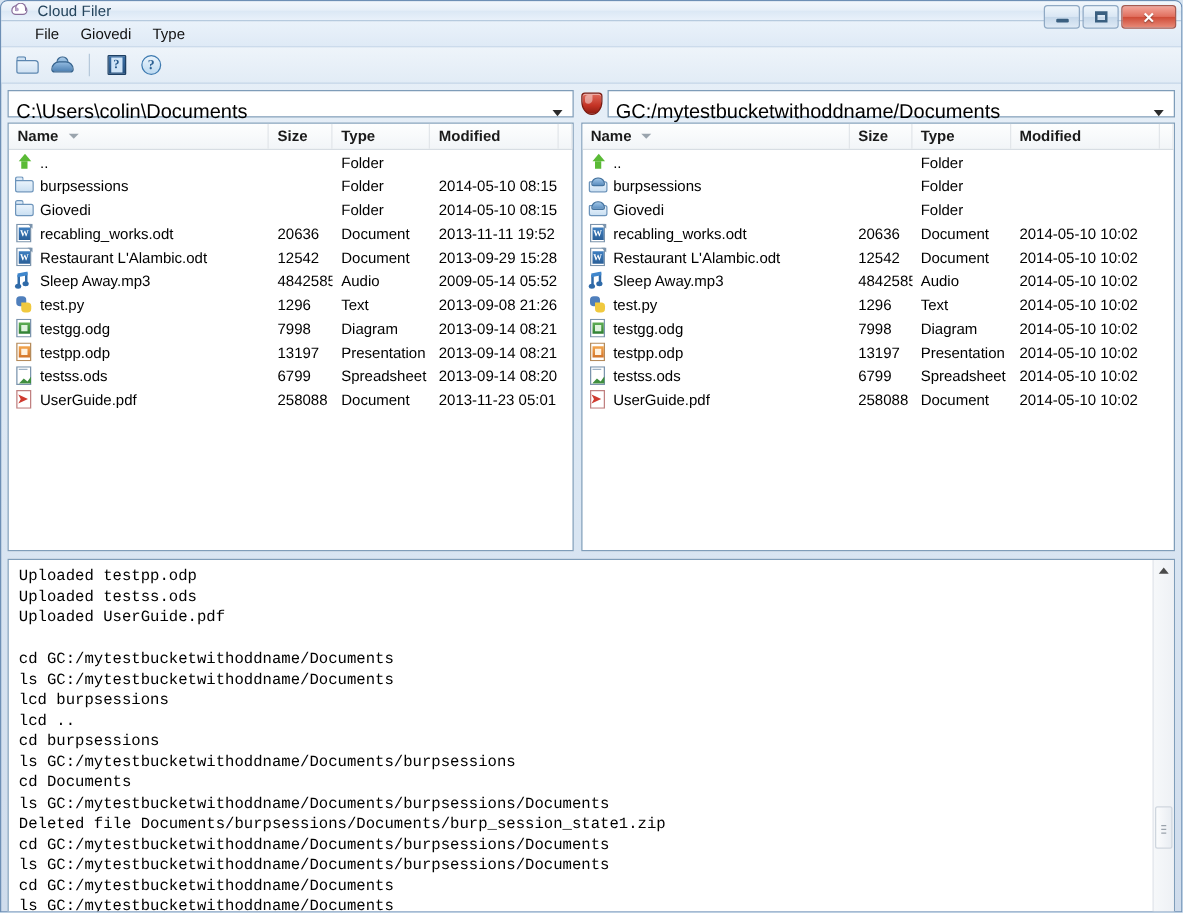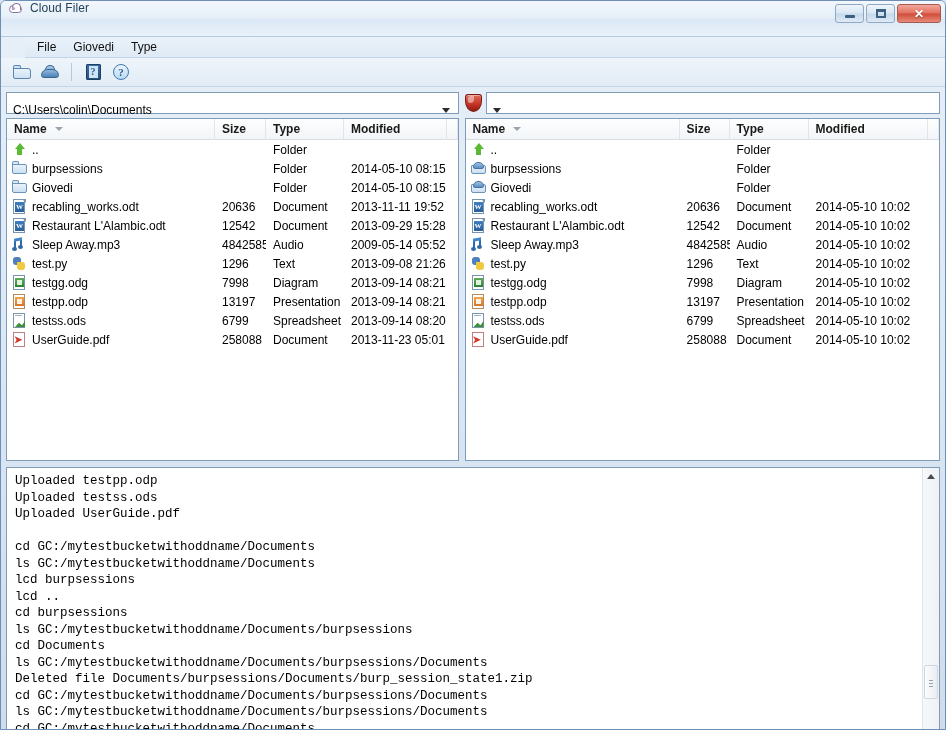--- a/index.html
+++ b/index.html
@@ -16,24 +16,24 @@
     width: 946px; height: 730px;
     background: linear-gradient(180deg,#e8f0f8 0%, #dce8f4 45%, #cfdcec 100%);
     border: 1px solid #6d8fb5;
     border-radius: 6px 6px 0 0;
     overflow: hidden;
   }
 
   
   .titlebar {
     position: relative;
-    height: 36px;
+    height: 16px;
     background: linear-gradient(180deg,#f2f7fc 0%,#e6eff8 48%,#dbe8f5 52%,#e9f1fa 100%);
     border-bottom: 1px solid #b6cade;
-    display: flex; align-items: flex-start;
+    display: flex; align-items: flex-end;
     padding-left: 7px;
   }
   .app-icon {
     width: 16px; height: 16px; margin-right: 6px;
     position: relative; flex: 0 0 auto;
   }
   .app-icon .cloud {
     position:absolute; left:1px; top:4px; width:13px; height:8px;
     background:#ffffff; border:1px solid #8a6f9c; border-radius:6px 6px 5px 5px;
   }
@@ -68,22 +68,21 @@
   .winbtn .min-g { width: 10px; height: 3px; background:#3a5f80; border-radius:1px; margin-top:6px;}
   .winbtn .max-g { width: 10px; height: 9px; border:2px solid #3a5f80; border-top-width:3px;}
   .winbtn .close-g { color:#fff; font-size:12px; font-weight:bold; line-height:1; text-shadow:0 1px 1px rgba(0,0,0,.4);}
 
   
   .menubar {
     height: 21px;
     background: linear-gradient(180deg,#eaf2fa 0%,#dfeaf6 100%);
     border-bottom: 1px solid #c3d5e8;
     display: flex; align-items: center;
-    padding-left: 4px;
-    margin-left: 24px;
+    padding-left: 19px;
   }
   .menu-item {
     font-size: 12px; color: #111;
     padding: 2px 9px 3px 8px;
     cursor: default;
   }
 
   
   .toolbar {
     height: 29px;
@@ -131,21 +130,21 @@
     box-shadow: inset 0 1px 0 rgba(255,255,255,.45);
   }
   .shield .hl{position:absolute;left:3px;top:2px;width:6px;height:7px;background:rgba(255,255,255,.45);border-radius:3px 0 4px 3px;}
 
   .addrbox {
     flex: 1 1 auto; height: 22px;
     background: #fff;
     border: 1px solid #7f9db9;
     display:flex; align-items:center;
     padding: 14px 2px 0 6px;
-    font-size: 12px; color:#000;
+    font-size: 16px; color:#000;
   }
   .addrbox .val { flex:1 1 auto; white-space:nowrap; overflow:hidden; }
   .caret-down {
     width:0;height:0;border-left:4px solid transparent;border-right:4px solid transparent;
     border-top:5px solid #2b2b2b; margin-right:6px;
   }
 
   .filelist {
     margin-top: 3px;
     height: 343px;
@@ -533,20 +532,21 @@
       </div>
     </div>
 
     <div class="pane right">
       <div class="addr-row">
         <div class="shield">
           <div class="sh"></div>
             <div class="hl"></div>
         </div>
         <div class="addrbox">
+          <span class="val">GC:/mytestbucketwithoddname/Documents</span>
           <span class="caret-down"></span>
         </div>
       </div>
 
       <div class="filelist">
         <div class="hdr">
           <div class="hc" style="width:214px">
             <span>Name</span>
             <span class="sortmark"></span>
           </div>

